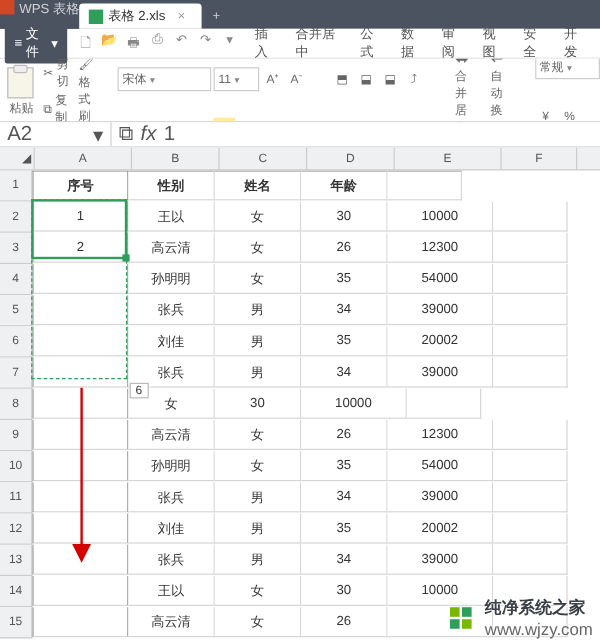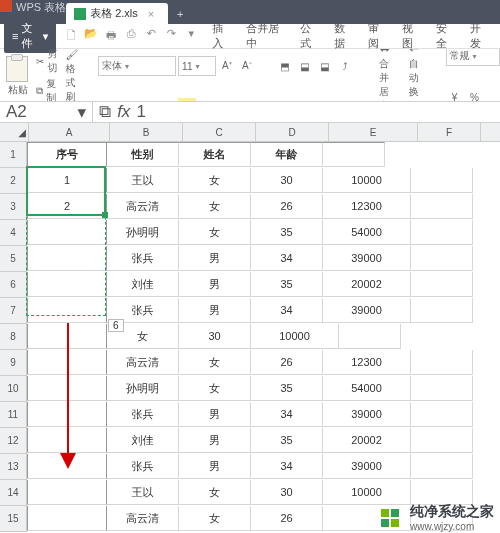--- a/index.html
+++ b/index.html
@@ -174,21 +174,21 @@
     text-shadow:0 0 3px #fff,0 0 3px #fff;
   }
   .watermark .wm-logo{
     width:18px;height:18px;display:grid;grid-template-columns:1fr 1fr;grid-template-rows:1fr 1fr;gap:2px;
   }
   .watermark .wm-logo span:nth-child(1){background:#7ab800;}
   .watermark .wm-logo span:nth-child(2){background:#2e9e5b;}
   .watermark .wm-logo span:nth-child(3){background:#2e9e5b;}
   .watermark .wm-logo span:nth-child(4){background:#7ab800;}
   .watermark .wm-text{font-family:"Microsoft YaHei";}
-  .watermark .wm-url{font-size:10px;color:#666;font-weight:400;display:block;}
+  .watermark .wm-url{font-size:14px;color:#666;font-weight:400;display:block;}
 </style>
 </head>
 <body>
 
 <div class="titlebar">
   <div class="home-tab">
     <span class="logo"></span>
     <span>WPS 表格</span>
   </div>
   <div class="file-tab">

